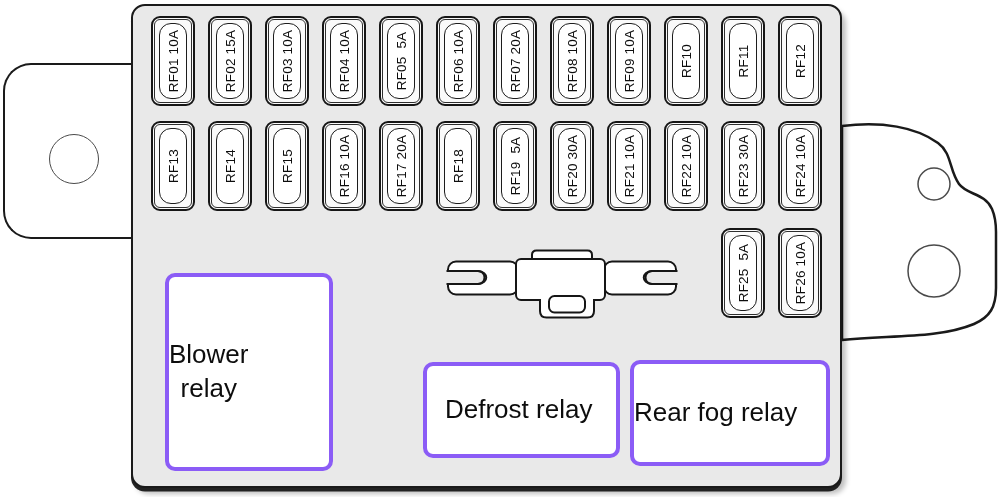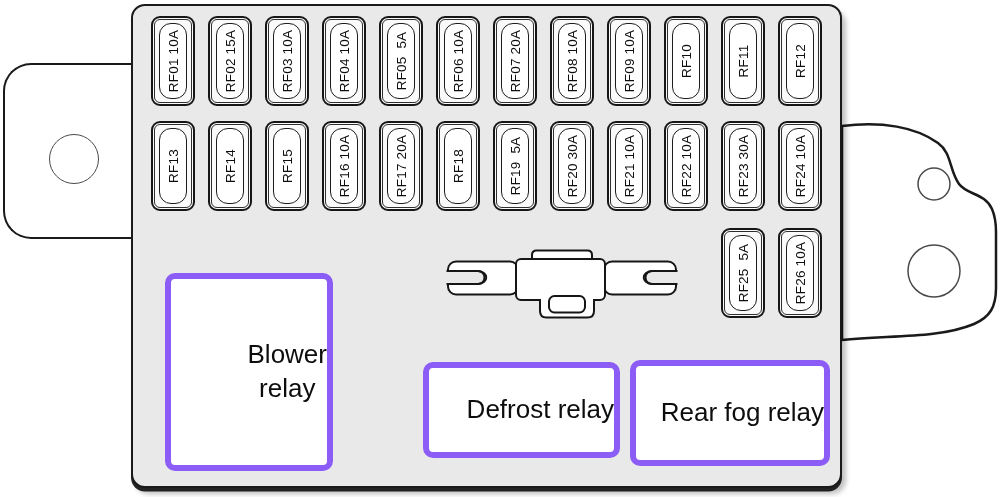--- a/index.html
+++ b/index.html
@@ -43,22 +43,22 @@
     border-radius:12px; box-sizing:border-box; z-index:1;
   }
   .fuse .lbl {
     position:absolute; left:50%; top:50%;
     transform:translate(-50%,-50%) rotate(-90deg);
     font-size:13.5px; letter-spacing:.2px; color:#0d0d0d; white-space:pre; z-index:2;
   }
 
   
   .relay {
-    position:absolute; background:#ffffff; border:6px solid #8b5cf6; border-radius:10px;
-    display:flex; align-items:center; justify-content:flex-end; z-index:2; box-sizing:border-box;
+    position:absolute; background:#ffffff; border:4px solid #8b5cf6; border-radius:10px;
+    display:flex; align-items:center; justify-content:flex-start; z-index:2; box-sizing:border-box;
   }
   .relay-label {
     font-size:26px; color:#0d0d0d; text-align:center; white-space:pre-line; line-height:1.3;
   }
 
   .center-svg { position:absolute; left:440px; top:244px; z-index:2; }
 </style>
 </head>
 <body>
 
@@ -210,21 +210,21 @@
 
     <path d="M 540 299 V 311 Q 540 317.5 546.5 317.5 H 587.5 Q 594 317.5 594 311 V 299" fill="#ffffff" stroke="#161616" stroke-width="2"></path>
     <rect x="549" y="296" width="36" height="16.5" rx="5.5" fill="#ffffff" stroke="#161616" stroke-width="2"></rect>
   </svg>
 
   <div class="relay" style="left:165px; top:273px; width:168px; height:198px;">
     <span class="relay-label">Blower
 relay</span>
   </div>
 
-  <div class="relay" style="left:423px; top:362px; width:197px; height:96px;">
+  <div class="relay" style="left:423px; top:362px; width:197px; height:96px;padding-left:18px;">
     <span class="relay-label">Defrost relay</span>
   </div>
 
   <div class="relay" style="left:630px; top:360px; width:200px; height:106px;">
     <span class="relay-label">Rear fog relay</span>
   </div>
 
 </div>
 
 </body></html>

